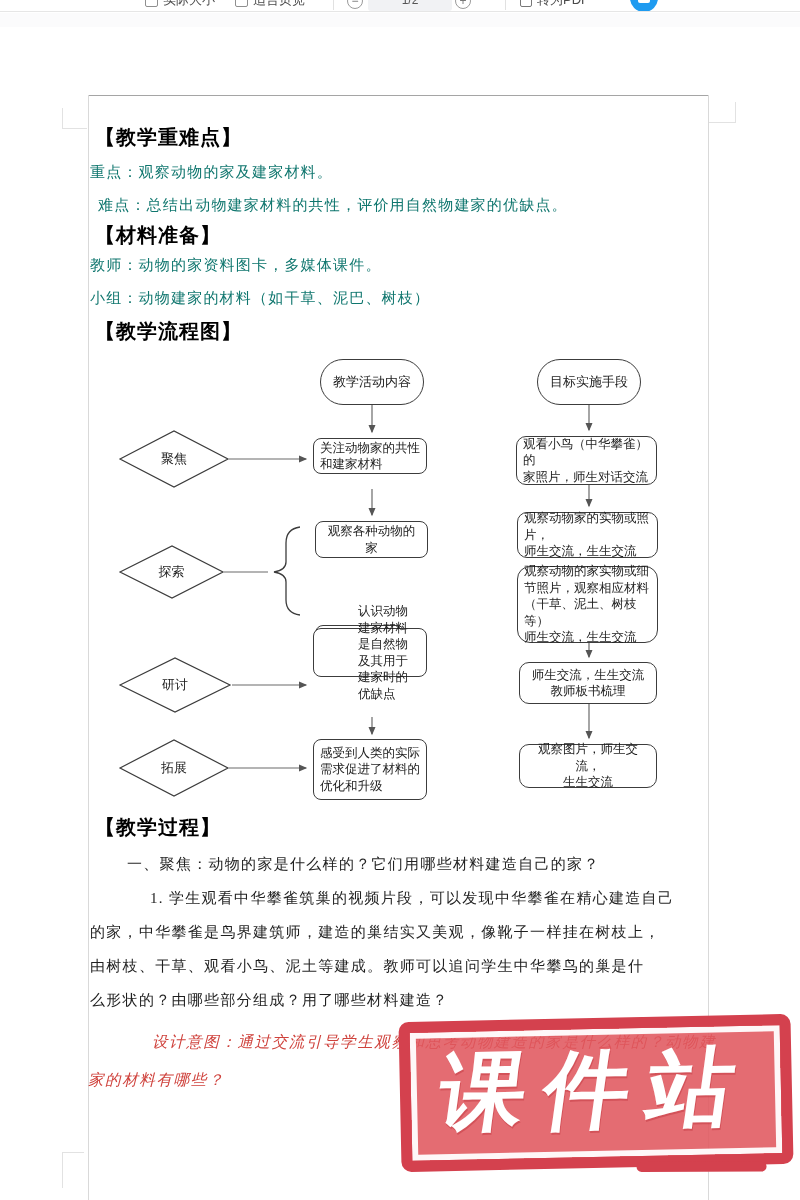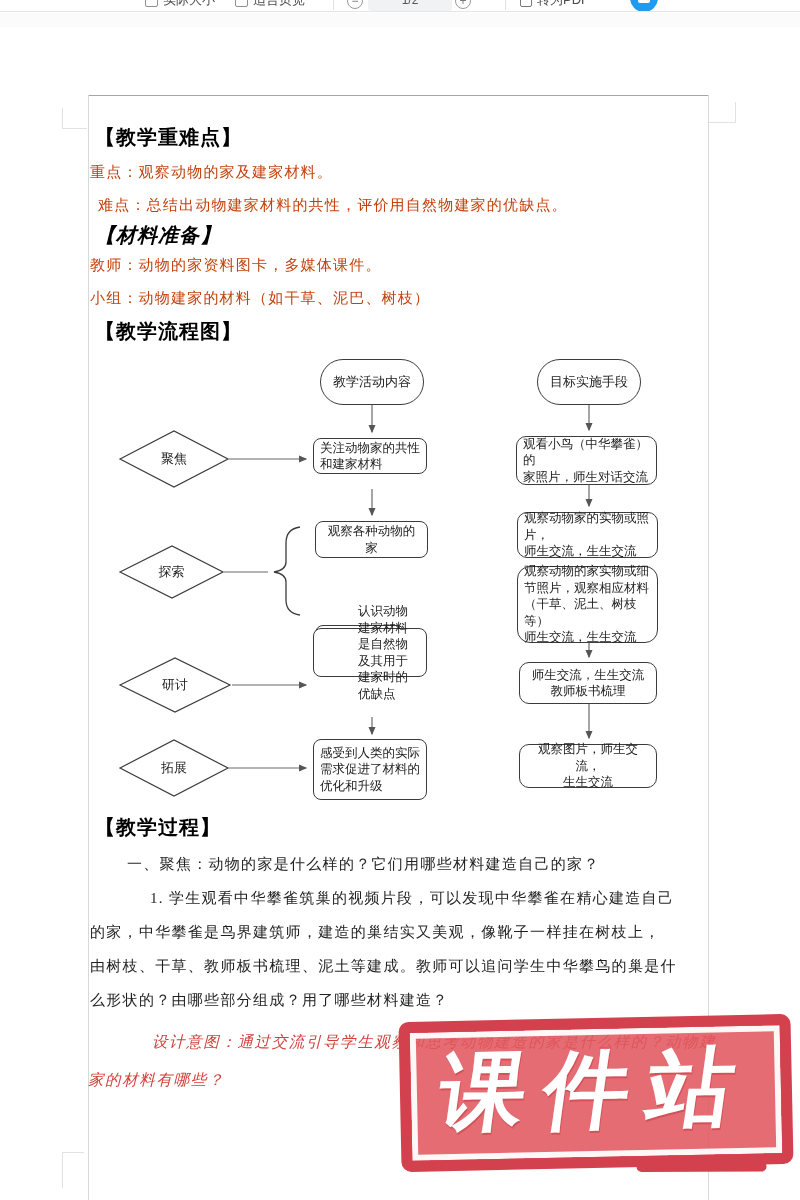--- a/index.html
+++ b/index.html
@@ -27,21 +27,21 @@
   .band { position:absolute; left:0; top:13px; width:800px; height:14px; background:#fbfbfc; }
   .pgline { position:absolute; background:#d9d9d9; }
   .pgline.top { left:88px; top:95px; width:620px; height:1px; background:#a5a5a5; }
   .pgline.left { left:88px; top:95px; width:1px; height:1105px; }
   .pgline.right { left:708px; top:95px; width:1px; height:1105px; }
   .mark { position:absolute; background:#e2e2e2; }
 
   
   .doc-h { position:absolute; font-size:20px; font-weight:bold; color:#000; letter-spacing:1px; white-space:nowrap; }
   .doc-p { position:absolute; font-family:"Liberation Serif","DejaVu Serif",serif;
-           font-size:15px; color:#c2410c; letter-spacing:1.2px; white-space:nowrap; }
+           font-size:15px; color:#0f766e; letter-spacing:1.2px; white-space:nowrap; }
   .proc  { position:absolute; font-family:"Liberation Serif","DejaVu Serif",serif;
            font-size:15px; color:#1f1f1f; letter-spacing:1.3px; white-space:nowrap; }
   .red-p { position:absolute; font-family:"Liberation Serif","DejaVu Serif",serif; font-style:italic;
            font-size:15.5px; color:#cf423c; letter-spacing:1.6px; white-space:nowrap; z-index:2; }
 
   
   .fc-svg { position:absolute; left:0; top:0; width:800px; height:1200px; pointer-events:none; }
   .fc-box { position:absolute; border:1.3px solid #3c3c3c; background:#fff; color:#1d1d1d;
             font-size:12.5px; line-height:16.5px; white-space:pre-line; padding:4px 6px;
             display:flex; align-items:center; border-radius:8px; }
@@ -98,21 +98,21 @@
   <div class="mark" style="left:62px; top:128px; width:25px; height:1px;"></div>
   <div class="mark" style="left:62px; top:108px; width:1px; height:21px;"></div>
   <div class="mark" style="left:709px; top:122px; width:27px; height:1px;"></div>
   <div class="mark" style="left:735px; top:102px; width:1px; height:21px;"></div>
   <div class="mark" style="left:62px; top:1152px; width:22px; height:1px;"></div>
   <div class="mark" style="left:62px; top:1152px; width:1px; height:36px;"></div>
 
   <div class="doc-h" style="left:95px; top:124px;">【教学重难点】</div>
   <div class="doc-p" style="left:90px; top:163px;">重点：观察动物的家及建家材料。</div>
   <div class="doc-p" style="left:90px; top:196px;padding-left:8px;">难点：总结出动物建家材料的共性，评价用自然物建家的优缺点。</div>
-  <div class="doc-h" style="left:95px; top:222px;font-style:italic;">【材料准备】</div>
+  <div class="doc-h" style="left:95px; top:222px;">【材料准备】</div>
   <div class="doc-p" style="left:90px; top:256px;">教师：动物的家资料图卡，多媒体课件。</div>
   <div class="doc-p" style="left:90px; top:289px;">小组：动物建家的材料（如干草、泥巴、树枝）</div>
   <div class="doc-h" style="left:95px; top:318px;">【教学流程图】</div>
 
   <svg class="fc-svg" viewBox="0 0 800 1200">
     <defs>
       <marker id="ah" markerWidth="8" markerHeight="8" refX="6" refY="3" orient="auto">
         <path d="M0,0 L7,3 L0,6 z" fill="#555"></path>
       </marker>
     </defs>
@@ -168,21 +168,21 @@
 师生交流，生生交流</div>
   <div class="fc-box center" style="left:519px; top:662px; width:138px; height:42px; border-radius:10px;">师生交流，生生交流
 教师板书梳理</div>
   <div class="fc-box center" style="left:519px; top:744px; width:138px; height:44px; border-radius:10px;">观察图片，师生交流，
 生生交流</div>
 
   <div class="doc-h" style="left:95px; top:814px;">【教学过程】</div>
   <div class="proc" style="left:127px; top:855px;">一、聚焦：动物的家是什么样的？它们用哪些材料建造自己的家？</div>
   <div class="proc" style="left:150px; top:889px;">1. 学生观看中华攀雀筑巢的视频片段，可以发现中华攀雀在精心建造自己</div>
   <div class="proc" style="left:90px; top:923px;">的家，中华攀雀是鸟界建筑师，建造的巢结实又美观，像靴子一样挂在树枝上，</div>
-  <div class="proc" style="left:90px; top:957px;">由树枝、干草、教师板书梳理、泥土等建成。教师可以追问学生中华攀鸟的巢是什</div>
+  <div class="proc" style="left:90px; top:957px;">由树枝、干草、观看小鸟、泥土等建成。教师可以追问学生中华攀鸟的巢是什</div>
   <div class="proc" style="left:90px; top:991px;">么形状的？由哪些部分组成？用了哪些材料建造？</div>
   <div class="red-p" style="left:124px; top:1032px;margin-left:28px;">设计意图：通过交流引导学生观察和思考动物建造的家是什么样的？动物建</div>
   <div class="red-p" style="left:88px; top:1070px;">家的材料有哪些？</div>
 
   <div class="stamp">
     <div class="stamp-frame"></div>
     <div class="stamp-blob"></div>
     <div class="stamp-text">课件站</div>
   </div>
 

